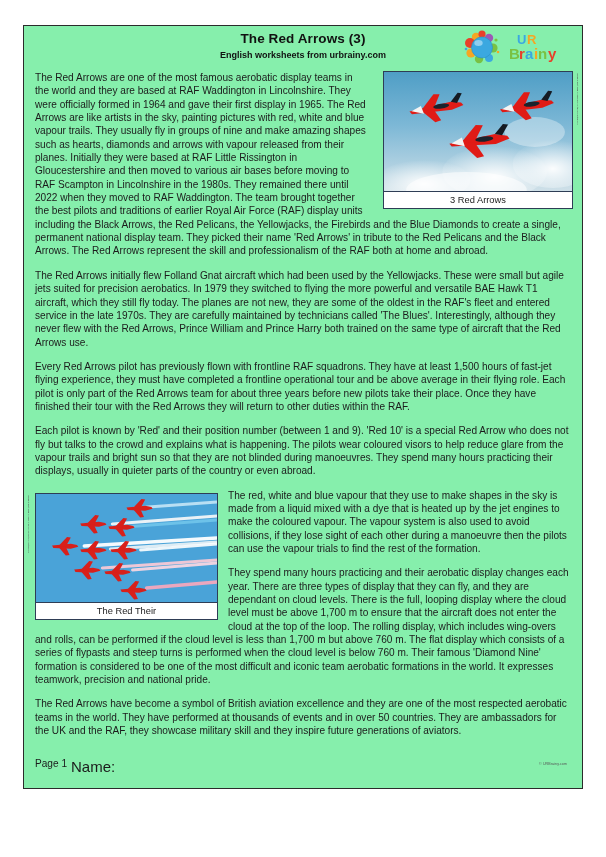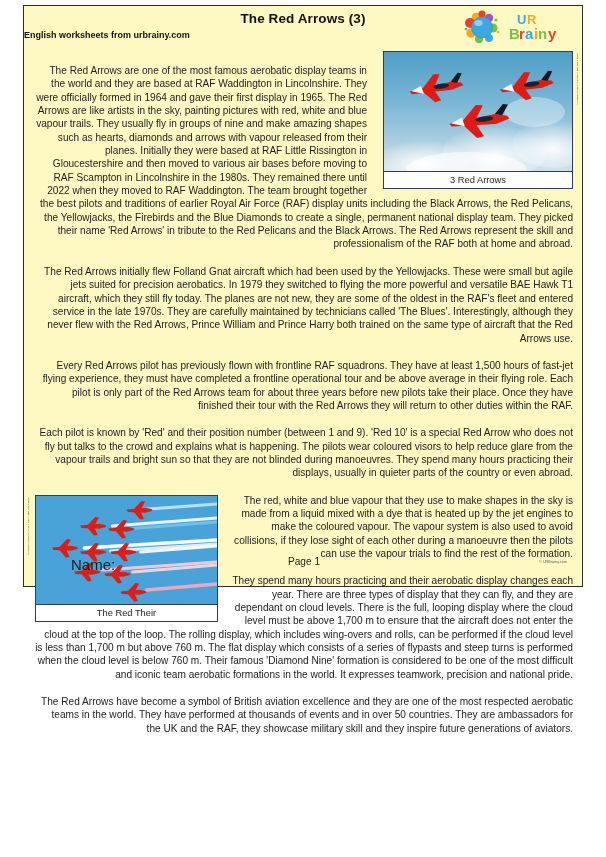--- a/index.html
+++ b/index.html
@@ -11,26 +11,26 @@
     width: 606px;
     height: 857px;
     font-family: "Liberation Sans", sans-serif;
     color: #1b1b1b;
     overflow: hidden;
   }
 
   .page {
     position: absolute;
     left: 23px;
-    top: 5px;
+    top: 25px;
     width: 560px;
-    height: 582px;
+    height: 764px;
     border: 1.5px solid #2b2b2b;
     box-sizing: border-box;
-    background: #fef9c3;
+    background: #86efac;
   }
 
   
   .header {
     position: relative;
     height: 44px;
   }
   .title {
     position: absolute;
     left: 0;
@@ -40,20 +40,21 @@
     font-size: 13.5px;
     font-weight: bold;
     letter-spacing: 0.1px;
     color: #111;
   }
   .subtitle {
     position: absolute;
     left: 0;
     right: 0;
     top: 24px;
+    text-align: center;
     font-size: 9px;
     font-weight: bold;
     color: #111;
   }
 
   
   .logo {
     position: absolute;
     right: 6px;
     top: 2px;
@@ -64,24 +65,24 @@
 
   
   .content {
     position: absolute;
     left: 11px;
     right: 9px;
     top: 44px;
     bottom: 38px;
   }
   p.para {
-    margin: 14px 0 11px 0;
+    margin: 1px 0 11px 0;
     font-size: 10.1px;
     line-height: 13.35px;
-    text-align: right;
+    text-align: left;
     color: #1b1b1b;
   }
   p.tight { margin-bottom: 0; }
 
   
   .fig-right {
     float: right;
     width: 190px;
     margin: 1px 0 5px 16px;
     position: relative;
@@ -140,21 +141,20 @@
     position: absolute;
     left: 36px;
     top: 0;
     font-size: 15px;
   }
   .f-page {
     position: absolute;
     left: 0;
     right: 0;
     top: 0;
-    text-align: center;
     font-size: 10.1px;
   }
   .f-copy {
     position: absolute;
     right: 6px;
     top: 4px;
     font-size: 3.6px;
     color: #555;
     letter-spacing: 0.1px;
   }

